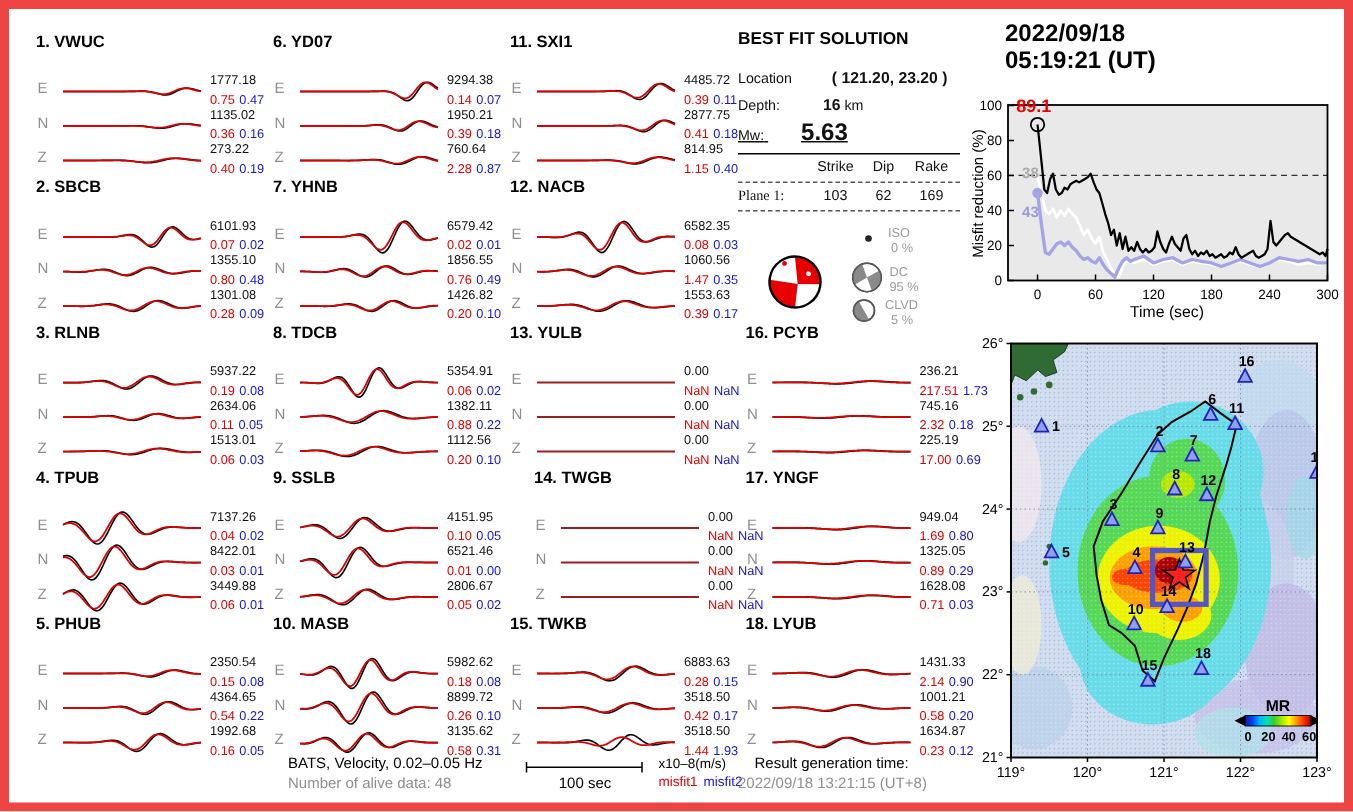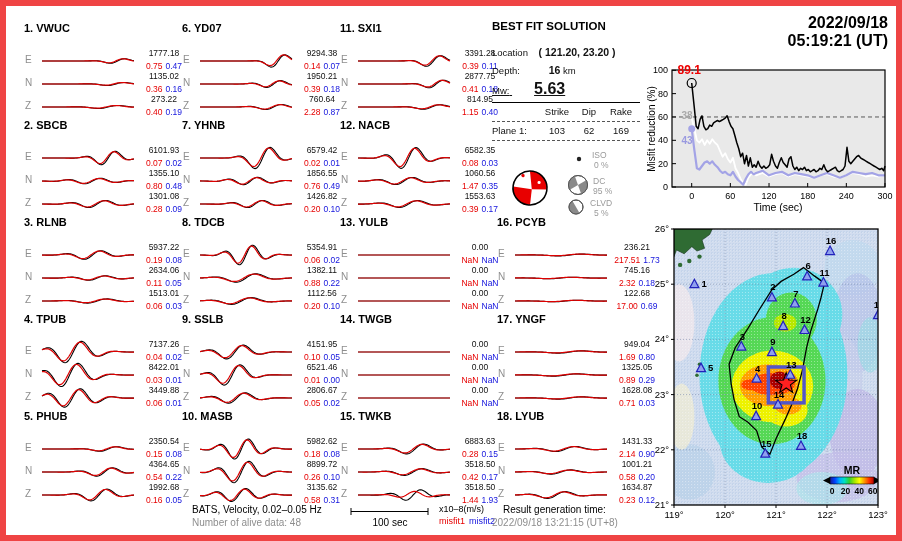--- a/index.html
+++ b/index.html
@@ -3,35 +3,35 @@
 <meta charset="utf-8">
 <style>
   html,body{margin:0;padding:0;background:#fff;}
   #root{position:relative;width:902px;height:541px;background:#fff;border:6px solid #ef4444;
         box-sizing:border-box;font-family:"Liberation Sans",sans-serif;overflow:hidden;}
   .station{position:absolute;width:158px;height:100px;}
   .station-title{position:absolute;left:4px;top:2px;font-size:11px;font-weight:bold;color:#000;}
   .comp{position:absolute;left:0;width:158px;height:28px;}
   .comp-label{position:absolute;left:5px;top:7px;font-size:10px;color:#8e8e8e;}
   .trace{position:absolute;left:22px;top:0;width:96px;height:28px;overflow:visible;}
-  .nums{position:absolute;left:120px;top:0;width:48px;height:28px;text-align:center;}
+  .nums{position:absolute;left:120px;top:0;width:48px;height:28px;}
   .amp{height:13px;line-height:13px;font-size:8.5px;color:#111;white-space:nowrap;}
   .mis{height:13px;line-height:13px;font-size:8.5px;white-space:nowrap;}
   .m1{color:#e60000;} .m2{color:#1414dd;margin-left:3px;}
   #bestfit{position:absolute;left:486px;top:14px;width:150px;}
   .bf-title{font-size:11.5px;font-weight:bold;color:#000;}
   .bf-line{position:absolute;left:0;font-size:9.5px;color:#111;white-space:nowrap;}
   .bf-b{font-weight:bold;font-size:10.5px;}
   .mw-val{font-weight:bold;font-size:16px;}
   #bf-table{position:absolute;left:0;top:82px;width:148px;font-size:9.5px;color:#111;}
   .bf-row{display:grid;grid-template-columns:46px 38px 26px 38px;height:18px;line-height:18px;}
-  .bf-row span{text-align:center;} .bf-row .lbl{text-align:left;}
+  .bf-row span{text-align:center;} .bf-row .lbl{text-align:left;font-family:Liberation Serif, serif;}
   .bf-head{border-top:1px solid #000;border-bottom:1px dashed #555;}
   .bf-r1{border-bottom:1px dashed #555;} .bf-r2{border-bottom:1px dashed #555;}
-  #datehdr{position:absolute;left:664px;top:8px;width:218px;text-align:right;color:#000;}
+  #datehdr{position:absolute;left:664px;top:8px;width:218px;text-align:left;color:#000;}
   #datehdr .d1{font-size:16px;font-weight:bold;}
   #datehdr .d2{font-size:16px;font-weight:bold;}
   .foot{position:absolute;font-size:10px;color:#000;white-space:nowrap;}
   .gray{color:#8e8e8e;}
   #legend{position:absolute;left:433px;top:498px;font-size:9px;}
   #legend .l2{margin-top:2px;}
   #legend .r{color:#e60000;} #legend .b{color:#1414dd;margin-left:4px;}
   svg.overlay{position:absolute;left:0;top:0;width:902px;height:541px;pointer-events:none;}
 </style>
 </head>
@@ -462,21 +462,21 @@
       </div>
       <div class="station" style="left: 330px; top: 14px;">
     <div class="station-title">11. SXI1</div>
   <div class="comp" style="top: 27px;">
     <span class="comp-label">E</span>
     <svg class="trace" viewBox="0 0 96 28">
             <path d="M0,14.00L1,14.00L2,14.00L3,14.00L4,14.00L5,14.00L6,14.00L7,14.00L8,14.00L9,14.00L10,14.00L11,14.00L12,14.00L13,14.00L14,14.00L15,14.00L16,14.00L17,14.00L18,14.00L19,14.00L20,14.00L21,14.00L22,14.00L23,14.00L24,14.00L25,14.00L26,14.00L27,14.00L28,14.00L29,14.00L30,14.00L31,14.00L32,14.00L33,14.00L34,14.00L35,14.00L36,14.00L37,14.00L38,14.00L39,14.00L40,13.99L41,13.98L42,13.97L43,13.94L44,13.91L45,13.87L46,13.83L47,13.77L48,13.70L49,13.64L50,13.57L51,13.51L52,13.47L53,13.46L54,13.50L55,13.59L56,13.75L57,13.99L58,14.32L59,14.74L60,15.24L61,15.82L62,16.46L63,17.11L64,17.75L65,18.33L66,18.81L67,19.15L68,19.30L69,19.24L70,18.95L71,18.43L72,17.69L73,16.76L74,15.69L75,14.52L76,13.33L77,12.18L78,11.12L79,10.21L80,9.50L81,9.00L82,8.74L83,8.71L84,8.89L85,9.24L86,9.74L87,10.33L88,10.97L89,11.62L90,12.25L91,12.82L92,13.32" stroke="#000" stroke-width="1.1" fill="none"></path>
             <path d="M0,14.00L1,14.00L2,14.00L3,14.00L4,14.00L5,14.00L6,14.00L7,14.00L8,14.00L9,14.00L10,14.00L11,14.00L12,14.00L13,14.00L14,14.00L15,14.00L16,14.00L17,14.00L18,14.00L19,14.00L20,14.00L21,14.00L22,14.00L23,14.00L24,14.00L25,14.00L26,14.00L27,14.00L28,14.00L29,14.00L30,14.00L31,14.00L32,14.00L33,14.00L34,14.00L35,14.00L36,14.00L37,14.00L38,14.00L39,13.99L40,13.98L41,13.97L42,13.96L43,13.94L44,13.91L45,13.88L46,13.84L47,13.80L48,13.75L49,13.71L50,13.68L51,13.67L52,13.67L53,13.72L54,13.81L55,13.95L56,14.15L57,14.43L58,14.77L59,15.17L60,15.63L61,16.13L62,16.63L63,17.11L64,17.54L65,17.88L66,18.10L67,18.15L68,18.03L69,17.71L70,17.20L71,16.51L72,15.66L73,14.70L74,13.67L75,12.63L76,11.63L77,10.73L78,9.97L79,9.40L80,9.03L81,8.87L82,8.92L83,9.16L84,9.55L85,10.08L86,10.68L87,11.32L88,11.96L89,12.57L90,13.12L91,13.59L92,13.97" stroke="#dd0000" stroke-width="1.2" fill="none"></path>
           </svg>
     <div class="nums">
-      <div class="amp">3391.28</div>
+      <div class="amp">4485.72</div>
       <div class="mis">
         <span class="m1">0.39</span><span class="m2">0.11</span>
       </div>
     </div>
   </div>
         <div class="comp" style="top: 50px;">
     <span class="comp-label">N</span>
     <svg class="trace" viewBox="0 0 96 28">
             <path d="M0,14.00L1,14.00L2,14.00L3,14.00L4,14.00L5,14.00L6,14.00L7,14.00L8,14.00L9,14.00L10,14.00L11,14.00L12,14.00L13,14.00L14,14.00L15,14.00L16,14.00L17,14.00L18,14.00L19,14.00L20,14.00L21,14.00L22,14.00L23,14.00L24,14.00L25,14.00L26,14.00L27,14.00L28,14.00L29,14.00L30,14.00L31,14.00L32,14.00L33,14.00L34,14.00L35,14.00L36,14.00L37,14.00L38,14.00L39,14.00L40,14.00L41,14.00L42,14.00L43,13.99L44,13.98L45,13.97L46,13.95L47,13.93L48,13.90L49,13.87L50,13.82L51,13.78L52,13.73L53,13.68L54,13.64L55,13.62L56,13.62L57,13.65L58,13.73L59,13.86L60,14.04L61,14.29L62,14.61L63,14.98L64,15.41L65,15.87L66,16.33L67,16.78L68,17.18L69,17.50L70,17.71L71,17.79L72,17.71L73,17.46L74,17.05L75,16.49L76,15.80L77,15.01L78,14.17L79,13.32L80,12.51L81,11.77L82,11.16L83,10.68L84,10.37L85,10.22L86,10.24L87,10.40L88,10.68L89,11.05L90,11.48L91,11.95L92,12.41" stroke="#000" stroke-width="1.1" fill="none"></path>
             <path d="M0,14.00L1,14.00L2,14.00L3,14.00L4,14.00L5,14.00L6,14.00L7,14.00L8,14.00L9,14.00L10,14.00L11,14.00L12,14.00L13,14.00L14,14.00L15,14.00L16,14.00L17,14.00L18,14.00L19,14.00L20,14.00L21,14.00L22,14.00L23,14.00L24,14.00L25,14.00L26,14.00L27,14.00L28,14.00L29,14.00L30,14.00L31,14.00L32,14.00L33,14.00L34,14.00L35,14.00L36,14.00L37,14.00L38,14.00L39,14.00L40,14.00L41,14.00L42,13.99L43,13.99L44,13.98L45,13.97L46,13.95L47,13.93L48,13.91L49,13.88L50,13.85L51,13.82L52,13.79L53,13.77L54,13.76L55,13.77L56,13.81L57,13.88L58,13.99L59,14.15L60,14.36L61,14.61L62,14.91L63,15.25L64,15.60L65,15.96L66,16.30L67,16.60L68,16.82L69,16.95L70,16.96L71,16.84L72,16.58L73,16.18L74,15.66L75,15.03L76,14.33L77,13.58L78,12.84L79,12.14L80,11.52L81,11.01L82,10.63L83,10.41L84,10.33L85,10.40L86,10.60L87,10.91L88,11.30L89,11.74L90,12.20L91,12.65L92,13.08" stroke="#dd0000" stroke-width="1.2" fill="none"></path>
@@ -576,21 +576,21 @@
             <path d="M0,14 L92,14" stroke="#9b1f1f" stroke-width="1.4" fill="none"></path>
           </svg>
     <div class="nums">
       <div class="amp">0.00</div>
       <div class="mis">
         <span class="m1">NaN</span><span class="m2">NaN</span>
       </div>
     </div>
   </div>
       </div>
-      <div class="station" style="left: 330px; top: 305px;">
+      <div class="station" style="left: 346px; top: 305px;">
     <div class="station-title">14. TWGB</div>
   <div class="comp" style="top: 27px;">
     <span class="comp-label">E</span>
     <svg class="trace" viewBox="0 0 96 28">
             <path d="M0,14 L92,14" stroke="#9b1f1f" stroke-width="1.4" fill="none"></path>
           </svg>
     <div class="nums">
       <div class="amp">0.00</div>
       <div class="mis">
         <span class="m1">NaN</span><span class="m2">NaN</span>
@@ -692,21 +692,21 @@
       </div>
     </div>
   </div>
         <div class="comp" style="top: 73px;">
     <span class="comp-label">Z</span>
     <svg class="trace" viewBox="0 0 96 28">
             <path d="M0,13.98L1,13.98L2,13.97L3,13.97L4,13.96L5,13.96L6,13.95L7,13.95L8,13.94L9,13.93L10,13.93L11,13.93L12,13.92L13,13.92L14,13.92L15,13.93L16,13.94L17,13.95L18,13.96L19,13.98L20,14.00L21,14.03L22,14.06L23,14.10L24,14.14L25,14.18L26,14.23L27,14.29L28,14.34L29,14.40L30,14.45L31,14.51L32,14.56L33,14.61L34,14.65L35,14.69L36,14.72L37,14.74L38,14.76L39,14.76L40,14.75L41,14.72L42,14.69L43,14.64L44,14.59L45,14.52L46,14.44L47,14.35L48,14.26L49,14.16L50,14.06L51,13.96L52,13.86L53,13.76L54,13.66L55,13.58L56,13.50L57,13.43L58,13.37L59,13.32L60,13.28L61,13.26L62,13.24L63,13.24L64,13.25L65,13.27L66,13.30L67,13.34L68,13.38L69,13.43L70,13.48L71,13.54L72,13.59L73,13.65L74,13.70L75,13.76L76,13.81L77,13.85L78,13.89L79,13.93L80,13.96L81,13.99L82,14.02L83,14.04L84,14.05L85,14.06L86,14.07L87,14.07L88,14.08L89,14.08L90,14.07L91,14.07L92,14.07" stroke="#000" stroke-width="1.1" fill="none"></path>
             <path d="M0,13.98L1,13.98L2,13.98L3,13.97L4,13.97L5,13.96L6,13.96L7,13.96L8,13.95L9,13.95L10,13.95L11,13.95L12,13.95L13,13.96L14,13.96L15,13.97L16,13.99L17,14.00L18,14.02L19,14.04L20,14.06L21,14.09L22,14.13L23,14.16L24,14.20L25,14.24L26,14.28L27,14.32L28,14.37L29,14.41L30,14.45L31,14.49L32,14.52L33,14.55L34,14.57L35,14.59L36,14.59L37,14.59L38,14.58L39,14.56L40,14.53L41,14.48L42,14.43L43,14.37L44,14.30L45,14.23L46,14.15L47,14.06L48,13.97L49,13.88L50,13.79L51,13.71L52,13.62L53,13.55L54,13.48L55,13.42L56,13.37L57,13.32L58,13.29L59,13.27L60,13.27L61,13.27L62,13.28L63,13.30L64,13.33L65,13.37L66,13.41L67,13.46L68,13.51L69,13.57L70,13.62L71,13.68L72,13.73L73,13.79L74,13.83L75,13.88L76,13.92L77,13.96L78,13.99L79,14.02L80,14.04L81,14.06L82,14.07L83,14.08L84,14.09L85,14.09L86,14.09L87,14.09L88,14.09L89,14.08L90,14.08L91,14.07L92,14.06" stroke="#dd0000" stroke-width="1.2" fill="none"></path>
           </svg>
     <div class="nums">
-      <div class="amp">122.68</div>
+      <div class="amp">225.19</div>
       <div class="mis">
         <span class="m1">17.00</span><span class="m2">0.69</span>
       </div>
     </div>
   </div>
       </div>
       <div class="station" style="left: 487px; top: 305px;">
     <div class="station-title">17. YNGF</div>
   <div class="comp" style="top: 27px;">
     <span class="comp-label">E</span>
@@ -789,21 +789,21 @@
       </div>
     </div>
   </div>
       </div>
     </div>
 
   <div id="bestfit">
     <div class="bf-title">BEST FIT SOLUTION</div>
     <div class="bf-line" style="top:26px;">
       <span>Location</span>
-      <span class="bf-b" style="margin-left:8px;">( 121.20,  23.20 )</span>
+      <span class="bf-b" style="margin-left:24px;">( 121.20,  23.20 )</span>
     </div>
     <div class="bf-line" style="top:44px;">
       <span>Depth:</span>
       <span class="bf-b" style="margin-left:26px;">16</span>
       <span>km</span>
     </div>
     <div class="bf-line" style="top:60px;text-decoration:underline;">
       <span>Mw:</span>
       <span class="mw-val" style="margin-left:22px;">5.63</span>
     </div>

